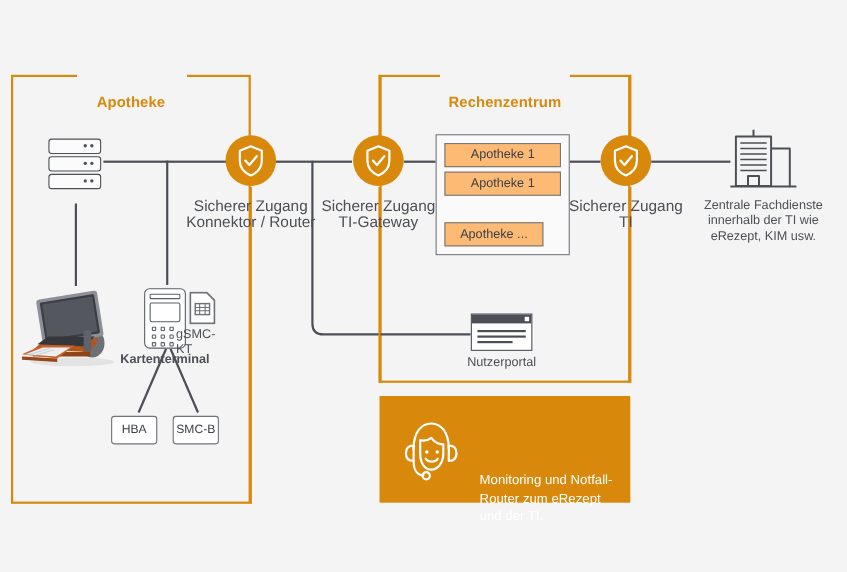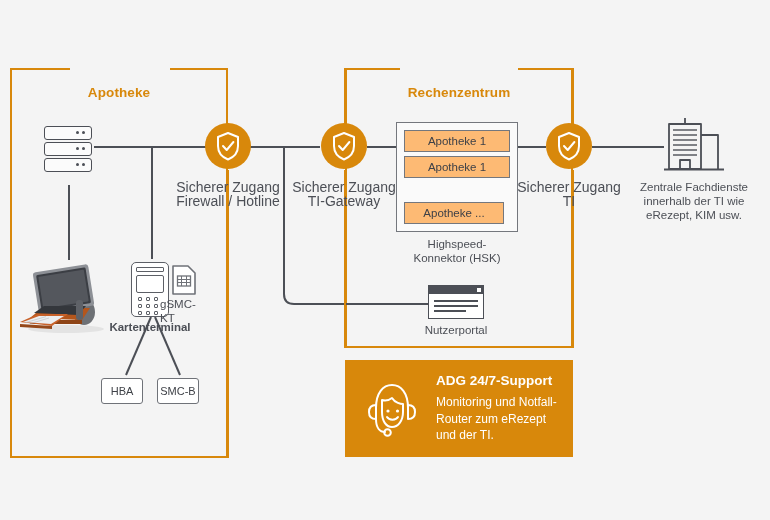--- a/index.html
+++ b/index.html
@@ -110,21 +110,21 @@
 
   
   .support{
     position:absolute;background:#d8880b;box-sizing:border-box;
     display:block;
   }
   .support-title{
     position:absolute;color:#fff;font-weight:bold;font-size:13.5px;white-space:nowrap;
   }
   .support-text{
-    position:absolute;color:#fff;font-size:12px;line-height:16.5px;
+    position:absolute;color:#fff;font-size:12px;line-height:16.5px;margin-top:34px;
   }
   .support-icon{position:absolute;}
 </style>
 </head>
 <body>
 
 <div id="stage">
 
   <div class="zone" style="left:10px;top:68px;width:218px;height:390px;"></div>
   <div class="zone" style="left:345px;top:68px;width:228px;height:280px;"></div>
@@ -171,21 +171,21 @@
   <div class="badge" style="left:205px;top:123px;">
     <span>
       <svg width="26" height="30" viewBox="0 0 26 30">
         <path d="M13 2 L23 6 L23 15 C23 22 18 26.5 13 28.5 C8 26.5 3 22 3 15 L3 6 Z" fill="none" stroke="#ffffff" stroke-width="2" stroke-linejoin="round"></path>
         <path d="M8 15 L11.7 19 L18.4 11" fill="none" stroke="#ffffff" stroke-width="2" stroke-linecap="round" stroke-linejoin="round"></path>
       </svg>
     </span>
   </div>
   <div class="badge-label" style="left:148px;top:180px;width:160px;">
     <span>Sicherer Zugang</span><br>
-    <span>Firewall / Hotline</span>
+    <span>Konnektor / Router</span>
   </div>
 
   <div class="badge" style="left:321px;top:123px;">
     <span>
       <svg width="26" height="30" viewBox="0 0 26 30">
         <path d="M13 2 L23 6 L23 15 C23 22 18 26.5 13 28.5 C8 26.5 3 22 3 15 L3 6 Z" fill="none" stroke="#ffffff" stroke-width="2" stroke-linejoin="round"></path>
         <path d="M8 15 L11.7 19 L18.4 11" fill="none" stroke="#ffffff" stroke-width="2" stroke-linecap="round" stroke-linejoin="round"></path>
       </svg>
     </span>
   </div>
@@ -283,25 +283,21 @@
     </svg>
   </div>
   <div class="cap" style="left:160px;top:297px;width:50px;text-align:left;">gSMC-KT</div>
 
   <div class="minibox" style="left:101px;top:378px;width:42px;height:26px;">HBA</div>
   <div class="minibox" style="left:157px;top:378px;width:42px;height:26px;">SMC-B</div>
 
   <div class="hsk-outer" style="left:396px;top:122px;width:122px;height:110px;"></div>
   <div class="hsk-item" style="left:404px;top:130px;width:106px;height:22px;">Apotheke 1</div>
   <div class="hsk-item" style="left:404px;top:156px;width:106px;height:22px;">Apotheke 1</div>
-  <div class="hsk-item" style="left:404px;top:202px;width:100px;height:22px;">Apotheke ...</div>
-  <div class="cap" style="left:387px;top:237px;width:140px;">
-    <span>Highspeed-</span><br>
-    <span>Konnektor (HSK)</span>
-  </div>
+  <div class="hsk-item" style="left:404px;top:202px;width:90px;height:22px;">Apotheke ...</div>
 
   <div class="win" style="left:428px;top:285px;width:56px;height:34px;">
     <div class="win-bar">
       <div class="win-dot"></div>
     </div>
     <div class="win-line" style="left:5px;top:14px;width:44px;"></div>
     <div class="win-line" style="left:5px;top:19px;width:44px;"></div>
     <div class="win-line" style="left:5px;top:24px;width:32px;"></div>
   </div>
   <div class="cap" style="left:406px;top:323px;width:100px;text-align:center;">Nutzerportal</div>
@@ -352,20 +348,19 @@
         <path d="M18,45 C18,54 22,58 27,58"></path>
         <circle cx="29.5" cy="58.5" r="3.3"></circle>
 
         <circle cx="30" cy="37" r="1.6" fill="#ffffff" stroke="none"></circle>
         <circle cx="39.5" cy="37" r="1.6" fill="#ffffff" stroke="none"></circle>
 
         <path d="M29,43 C31,46.5 38,46.5 40,43"></path>
       </g>
     </svg>
   </div>
-  <div class="support-title" style="left:436px;top:373px;">ADG 24/7-Support</div>
   <div class="support-text" style="left:436px;top:394px;width:132px;">
     <span>Monitoring und Notfall-</span><br>
     <span>Router zum eRezept</span><br>
     <span>und der TI.</span>
   </div>
 
 </div>
 
 </body></html>

